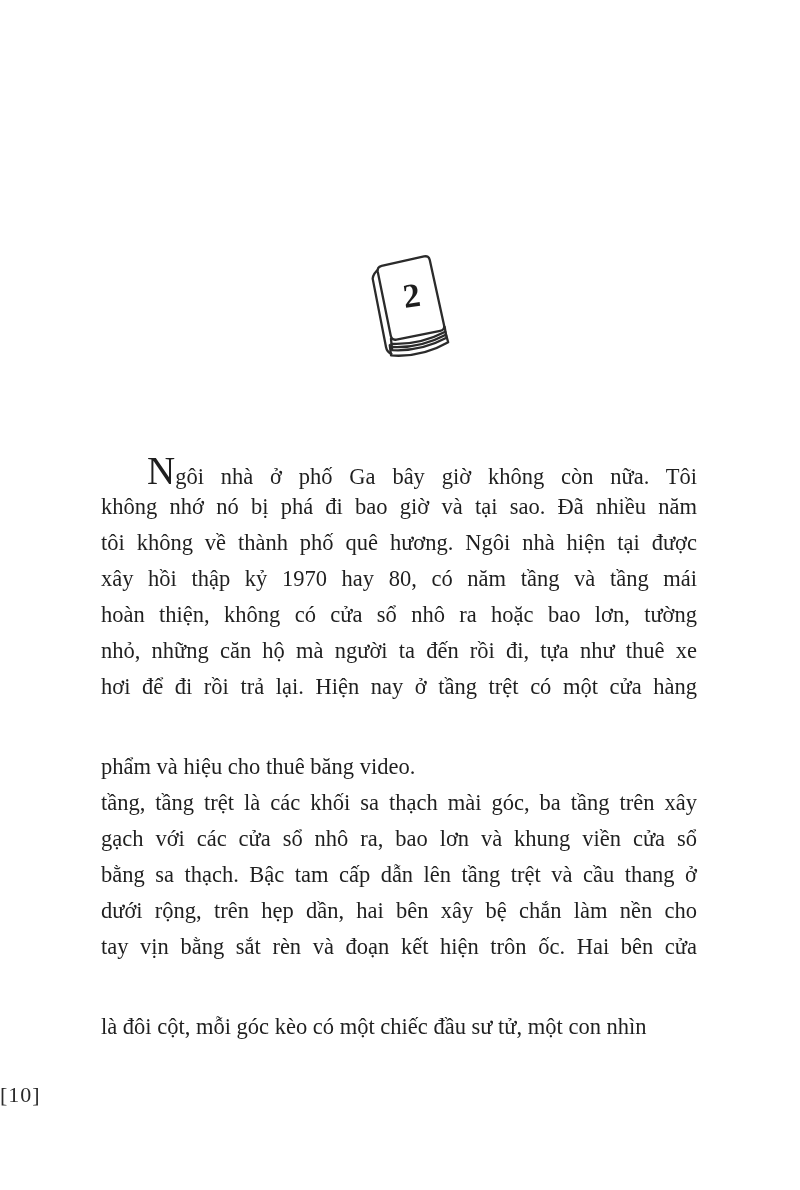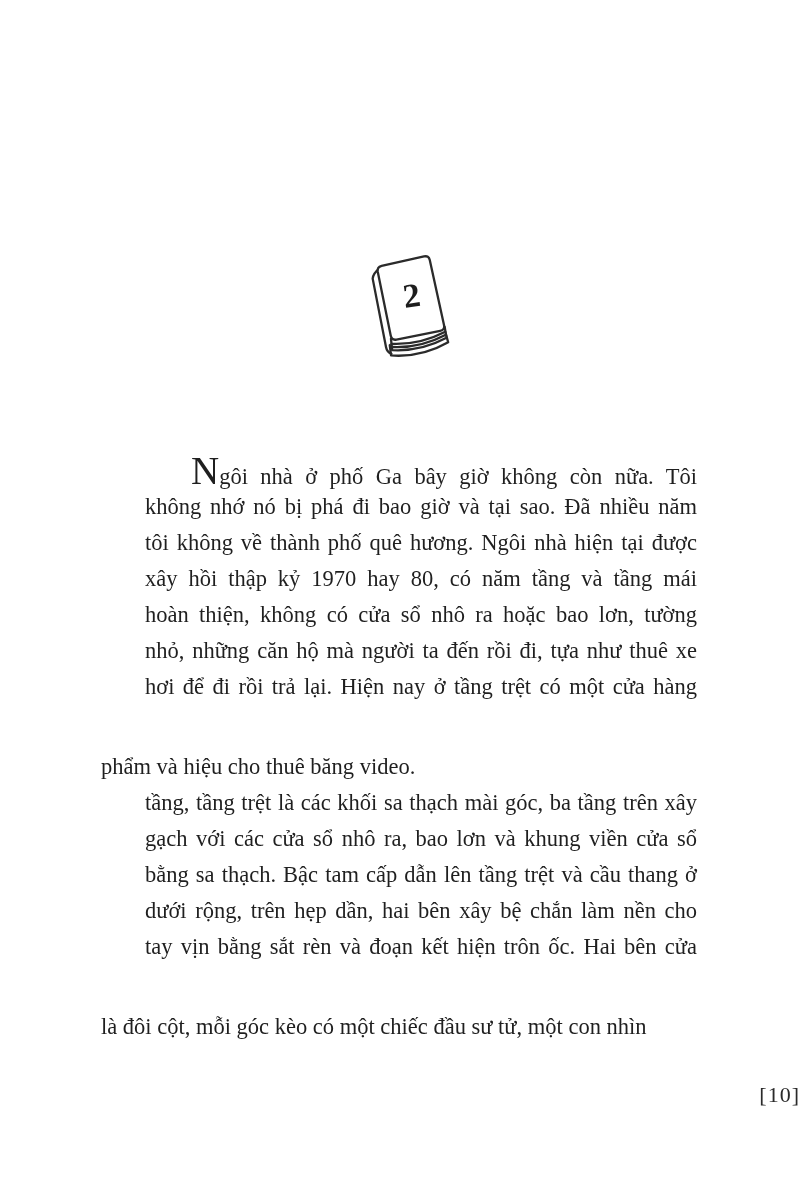--- a/index.html
+++ b/index.html
@@ -46,40 +46,39 @@
     line-height: 36px;
     color: #1f1f1f;
   }
   .line {
     height: 36px;
     text-align: justify;
     white-space: normal;
   }
   .line.justify {
     text-align-last: justify;
-    margin-left: 44px;
   }
   .line.last {
     text-align-last: left;
     margin-top: 44px;
   }
   .line.indent {
     text-indent: 46px;
   }
   .initial {
     font-size: 39px;
     line-height: 36px;
     vertical-align: baseline;
   }
   .page-number {
     position: absolute;
     left: 0;
     top: 1082px;
     width: 100%;
-    text-align: right;
+    text-align: left;
     font-size: 22px;
     color: #2a2a2a;
     letter-spacing: 1px;
   }
 </style>
 </head>
 <body style="background: rgb(255, 255, 255); color: rgb(31, 31, 31);">
 
 <div class="page">
 

